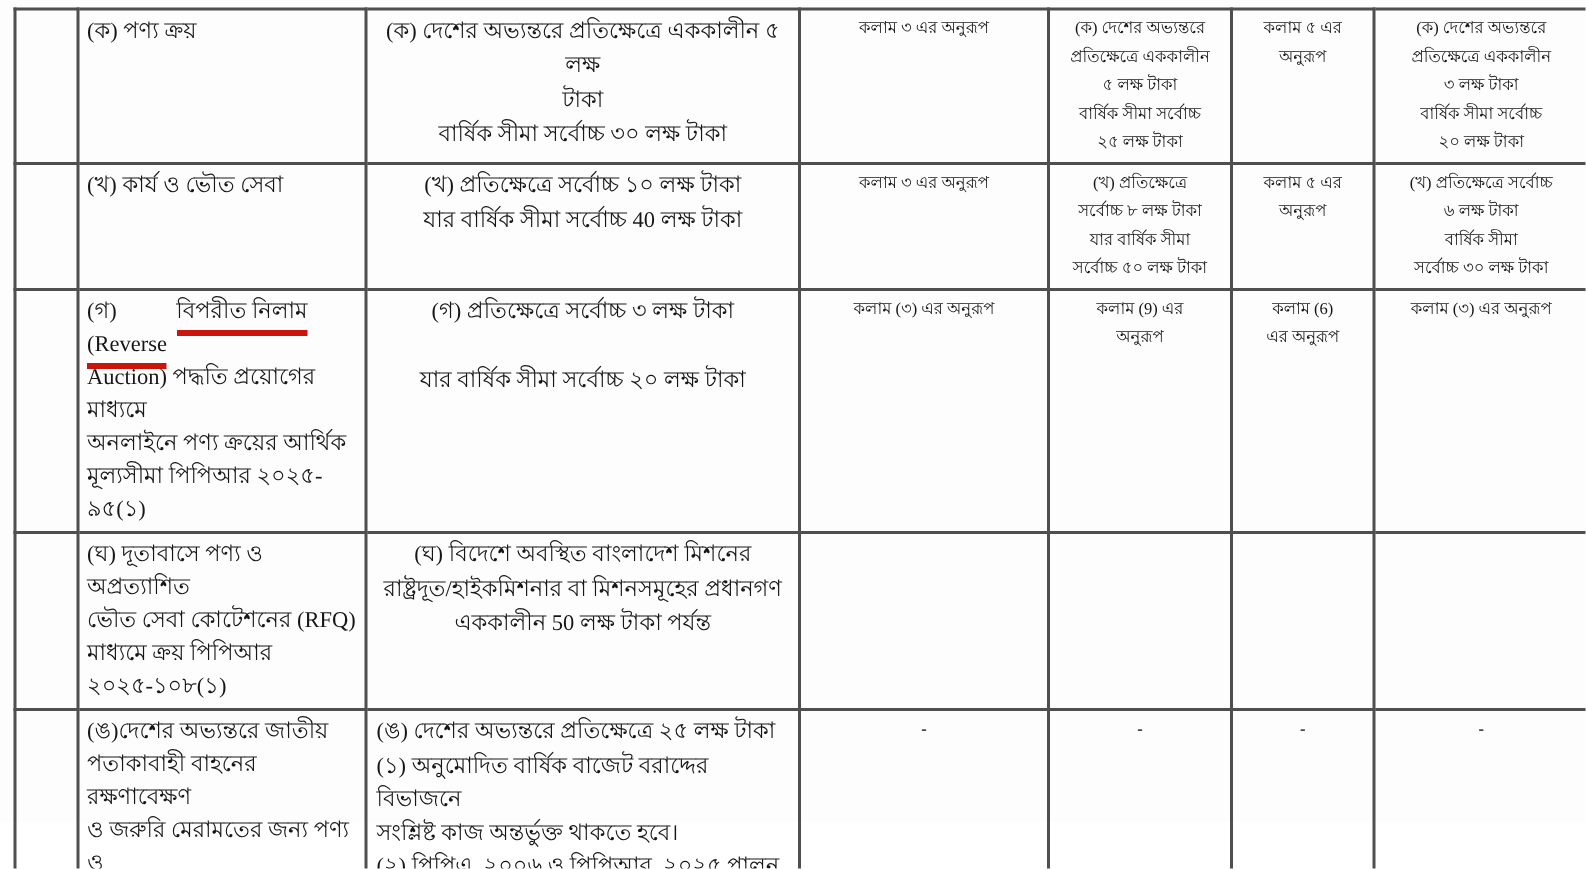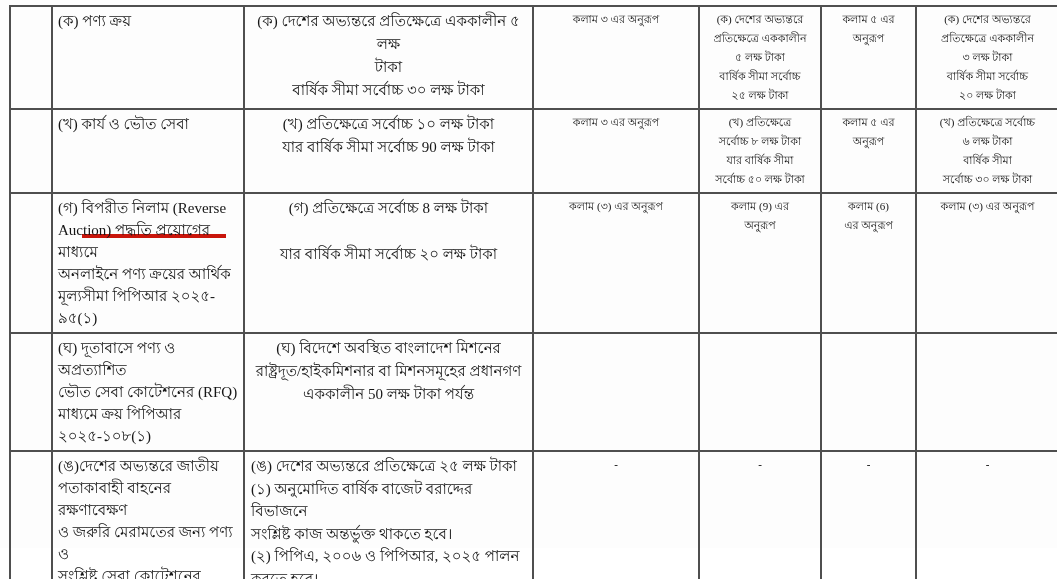--- a/index.html
+++ b/index.html
@@ -45,21 +45,22 @@
   td.tl { text-align: left; }
   td.small {
     font-size: 11px;
     line-height: 19px;
   }
   td.c3cell { line-height: 23px; }
   td.r5c3 { line-height: 22.5px; padding-left: 6px; padding-right: 2px; }
 
   .red-underline {
     border-bottom: 4px solid #c9150b;
-    padding-bottom: 18px;
+    padding-bottom: 4px;
+    margin-left: 36px;
   }
   .dash { font-weight: bold; }
 </style>
 </head>
 <body>
 
 <div class="page">
   <table class="doc-table">
     <colgroup>
       <col style="width:42px">
@@ -90,41 +91,41 @@
 প্রতিক্ষেত্রে এককালীন
 ৩ লক্ষ টাকা
 বার্ষিক সীমা সর্বোচ্চ
 ২০ লক্ষ টাকা</td>
     </tr>
 
     <tr class="r2">
       <td></td>
       <td class="tl">(খ) কার্য ও ভৌত সেবা</td>
       <td class="tc c3cell">(খ) প্রতিক্ষেত্রে সর্বোচ্চ ১০ লক্ষ টাকা
-যার বার্ষিক সীমা সর্বোচ্চ 90 লক্ষ টাকা</td>
+যার বার্ষিক সীমা সর্বোচ্চ 40 লক্ষ টাকা</td>
       <td class="tc small">কলাম ৩ এর অনুরূপ</td>
       <td class="tc small">(খ) প্রতিক্ষেত্রে
 সর্বোচ্চ ৮ লক্ষ টাকা
 যার বার্ষিক সীমা
 সর্বোচ্চ ৫০ লক্ষ টাকা</td>
       <td class="tc small">কলাম ৫ এর
 অনুরূপ</td>
       <td class="tc small last-col">(খ) প্রতিক্ষেত্রে সর্বোচ্চ
 ৬ লক্ষ টাকা
 বার্ষিক সীমা
 সর্বোচ্চ ৩০ লক্ষ টাকা</td>
     </tr>
 
     <tr class="r3">
       <td></td>
       <td class="tl"><span>(গ) </span><span class="red-underline">বিপরীত নিলাম (Reverse</span><span>
 Auction) পদ্ধতি প্রয়োগের মাধ্যমে
 অনলাইনে পণ্য ক্রয়ের আর্থিক
 মূল্যসীমা পিপিআর  ২০২৫- ৯৫(১)</span></td>
-      <td class="tc c3cell">(গ) প্রতিক্ষেত্রে সর্বোচ্চ 8 লক্ষ টাকা
+      <td class="tc c3cell">(গ) প্রতিক্ষেত্রে সর্বোচ্চ ৩ লক্ষ টাকা
 
 যার বার্ষিক সীমা সর্বোচ্চ ২০ লক্ষ টাকা</td>
       <td class="tc small">কলাম (৩) এর অনুরূপ</td>
       <td class="tc small">কলাম (9) এর
 অনুরূপ</td>
       <td class="tc small">কলাম (6)
 এর অনুরূপ</td>
       <td class="tc small last-col">কলাম (৩) এর অনুরূপ</td>
     </tr>
 

